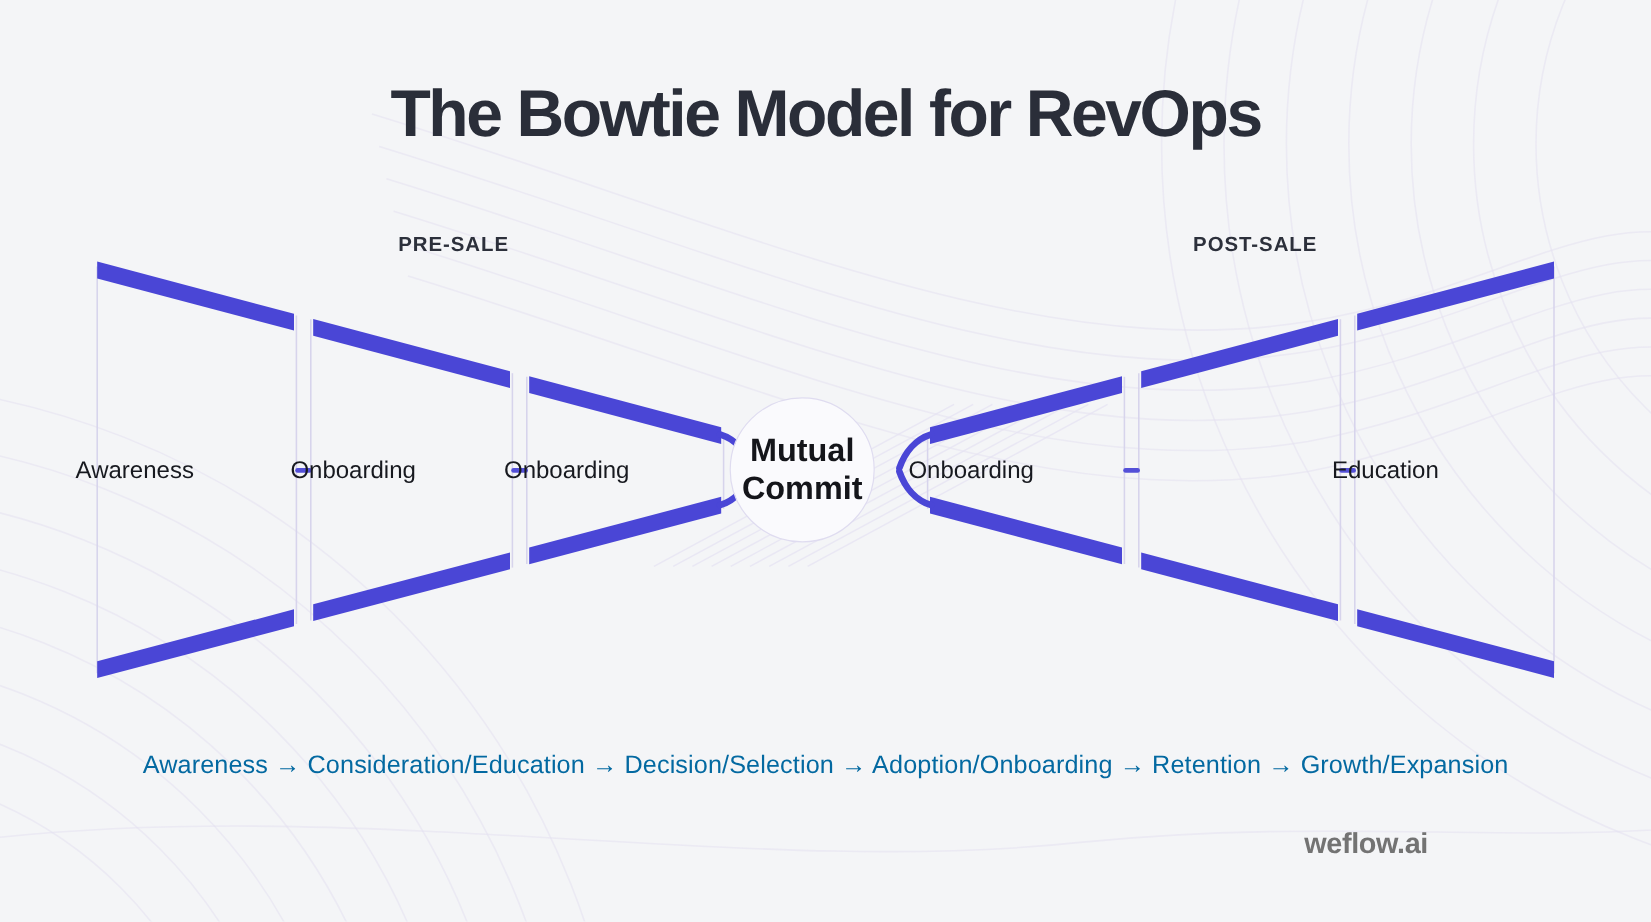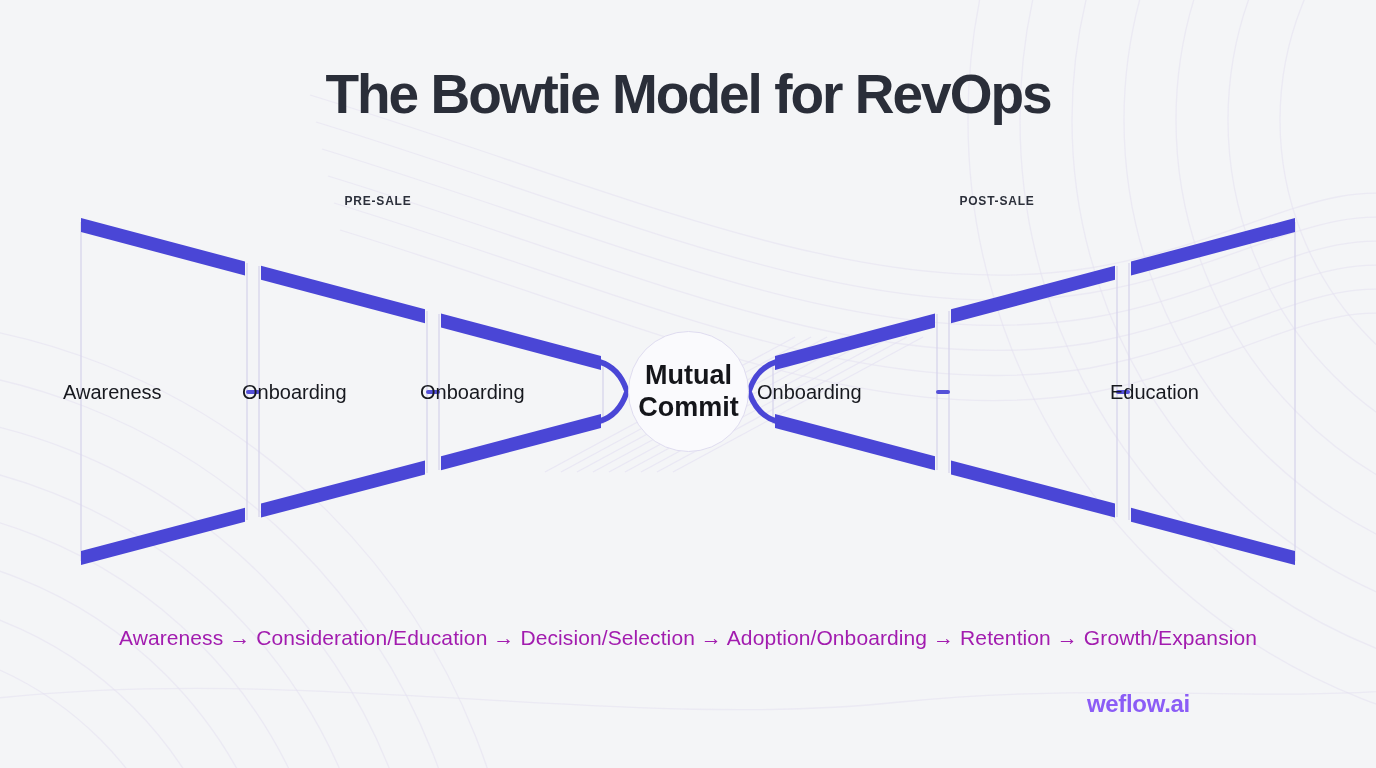--- a/index.html
+++ b/index.html
@@ -16,61 +16,61 @@
     position: absolute; left: 0; top: 0; z-index: 1;
   }
   .page-title {
     position: absolute; left: 0; top: 62px; width: 1376px;
     text-align: center; z-index: 2;
     font-size: 55px; font-weight: bold; letter-spacing: -2px;
     color: #2a2e39;
   }
   .phase-label {
     position: absolute; top: 194px; width: 260px; z-index: 2;
-    text-align: center; font-size: 12px; font-weight: bold;
+    text-align: center; font-size: 17px; font-weight: bold;
     letter-spacing: 0.8px; color: #2c303b;
   }
   .phase-presale  { left: 248px; }  
-  .phase-postsale { left: 867px; }  
+  .phase-postsale { left: 916px; }  
   .stage-label {
     position: absolute; top: 373px; width: 200px; height: 38px; z-index: 2;
     line-height: 38px; text-align: left;
     font-size: 20px; color: #17191f; white-space: nowrap;
   }
   .stage-awareness  { left:  63px; }
   .stage-education  { left: 242px; }
   .stage-selection  { left: 420px; }
   .stage-onboarding { left: 757px; }
   .stage-retention  { left: 933px; }
   .stage-expansion  { left: 1110px; }
   .stage-dash {
     position: absolute; top: 390px; width: 14px; height: 4px; z-index: 2;
     background: #5450d8; border-radius: 2px;
   }
   .dash-1 { left: 246px; }
   .dash-2 { left: 426px; }
   .dash-3 { left: 936px; }
   .dash-4 { left: 1116px; }
   .center-circle {
-    position: absolute; left: 628px; top: 331px; z-index: 2;
+    position: absolute; left: 608px; top: 331px; z-index: 2;
     width: 121px; height: 121px; border-radius: 50%;
     background: #fafafd; border: 1px solid #dfdcf0;
     display: flex; align-items: center; justify-content: center;
     text-align: center; font-size: 27px; font-weight: bold;
     line-height: 1.18; color: #14151a; box-sizing: border-box;
     padding: 0 8px;
   }
   .journey-line {
     position: absolute; left: 0; top: 626px; width: 1376px; z-index: 2;
-    text-align: center; font-size: 21px; color: #a21caf;
+    text-align: center; font-size: 21px; color: #0369a1;
     letter-spacing: 0.1px;
   }
   .brand-logo {
     position: absolute; right: 78px; top: 690px; z-index: 2;
-    font-size: 24px; font-weight: bold; color: #8b5cf6;
+    font-size: 24px; font-weight: bold; color: #737373;
     letter-spacing: -0.3px;
   }
 </style>
 </head>
 <body>
 
 <div class="stage-canvas">
 
   <svg class="bowtie-svg" width="1376" height="768" viewBox="0 0 1376 768">
 

